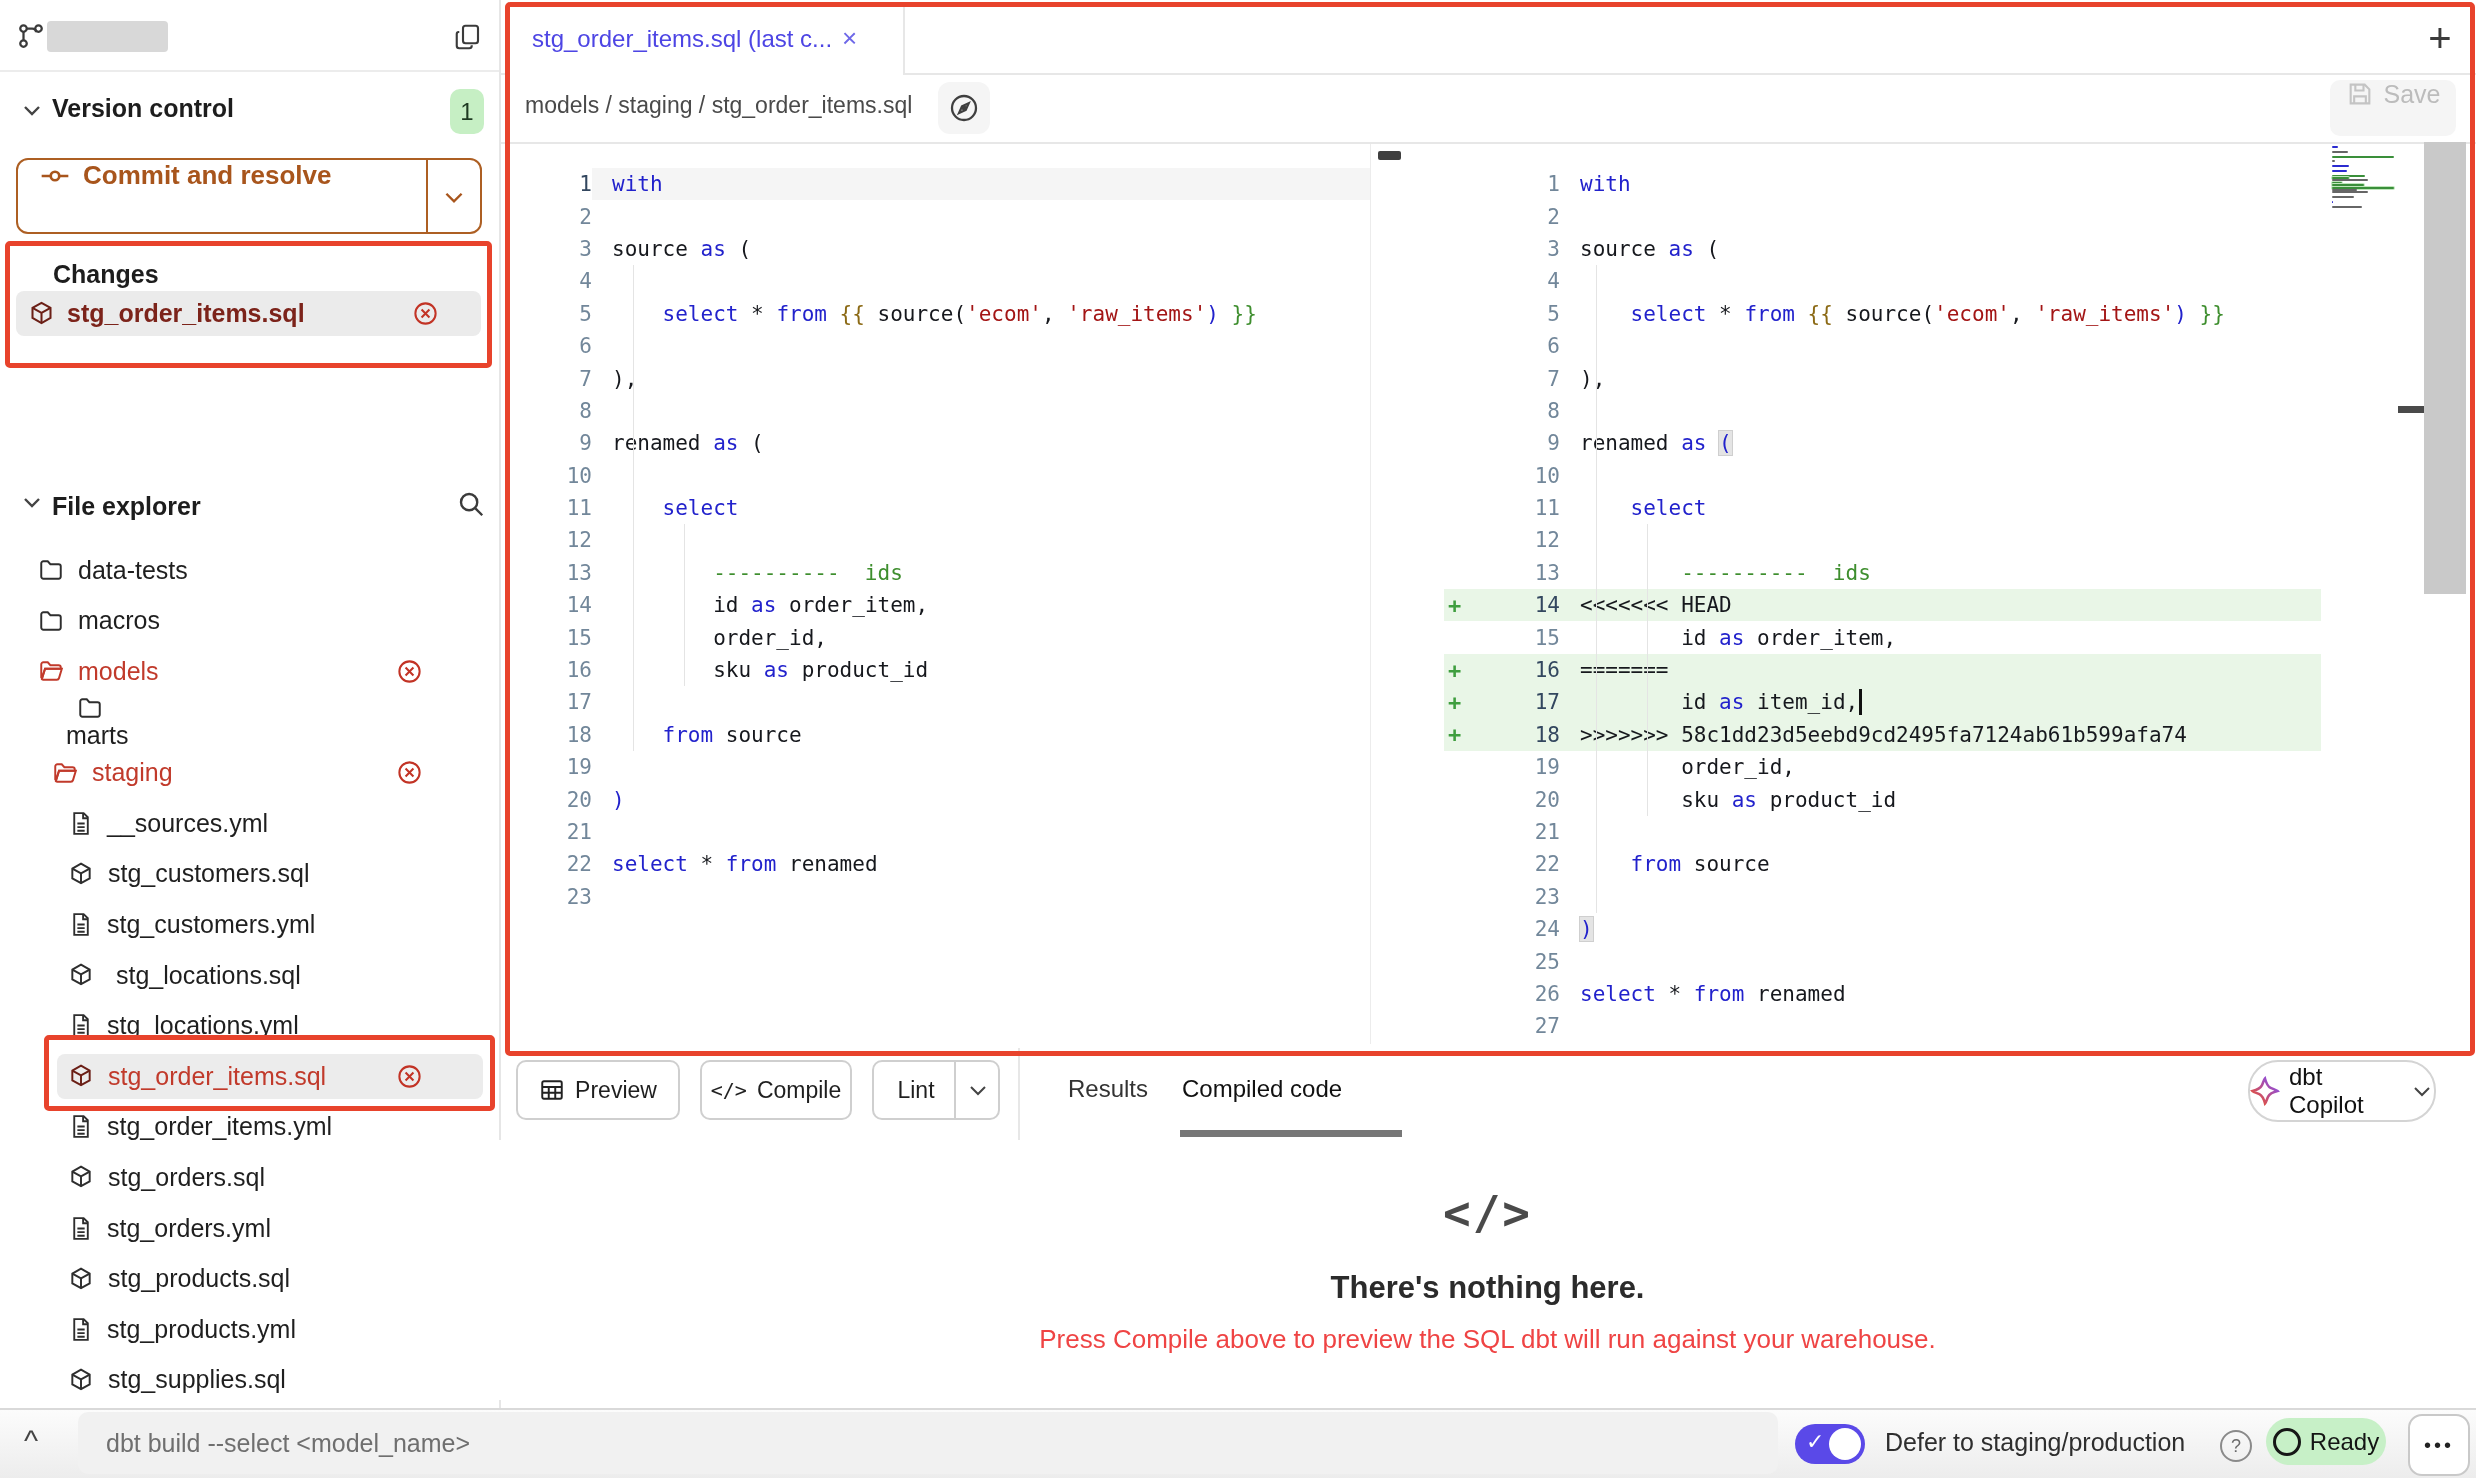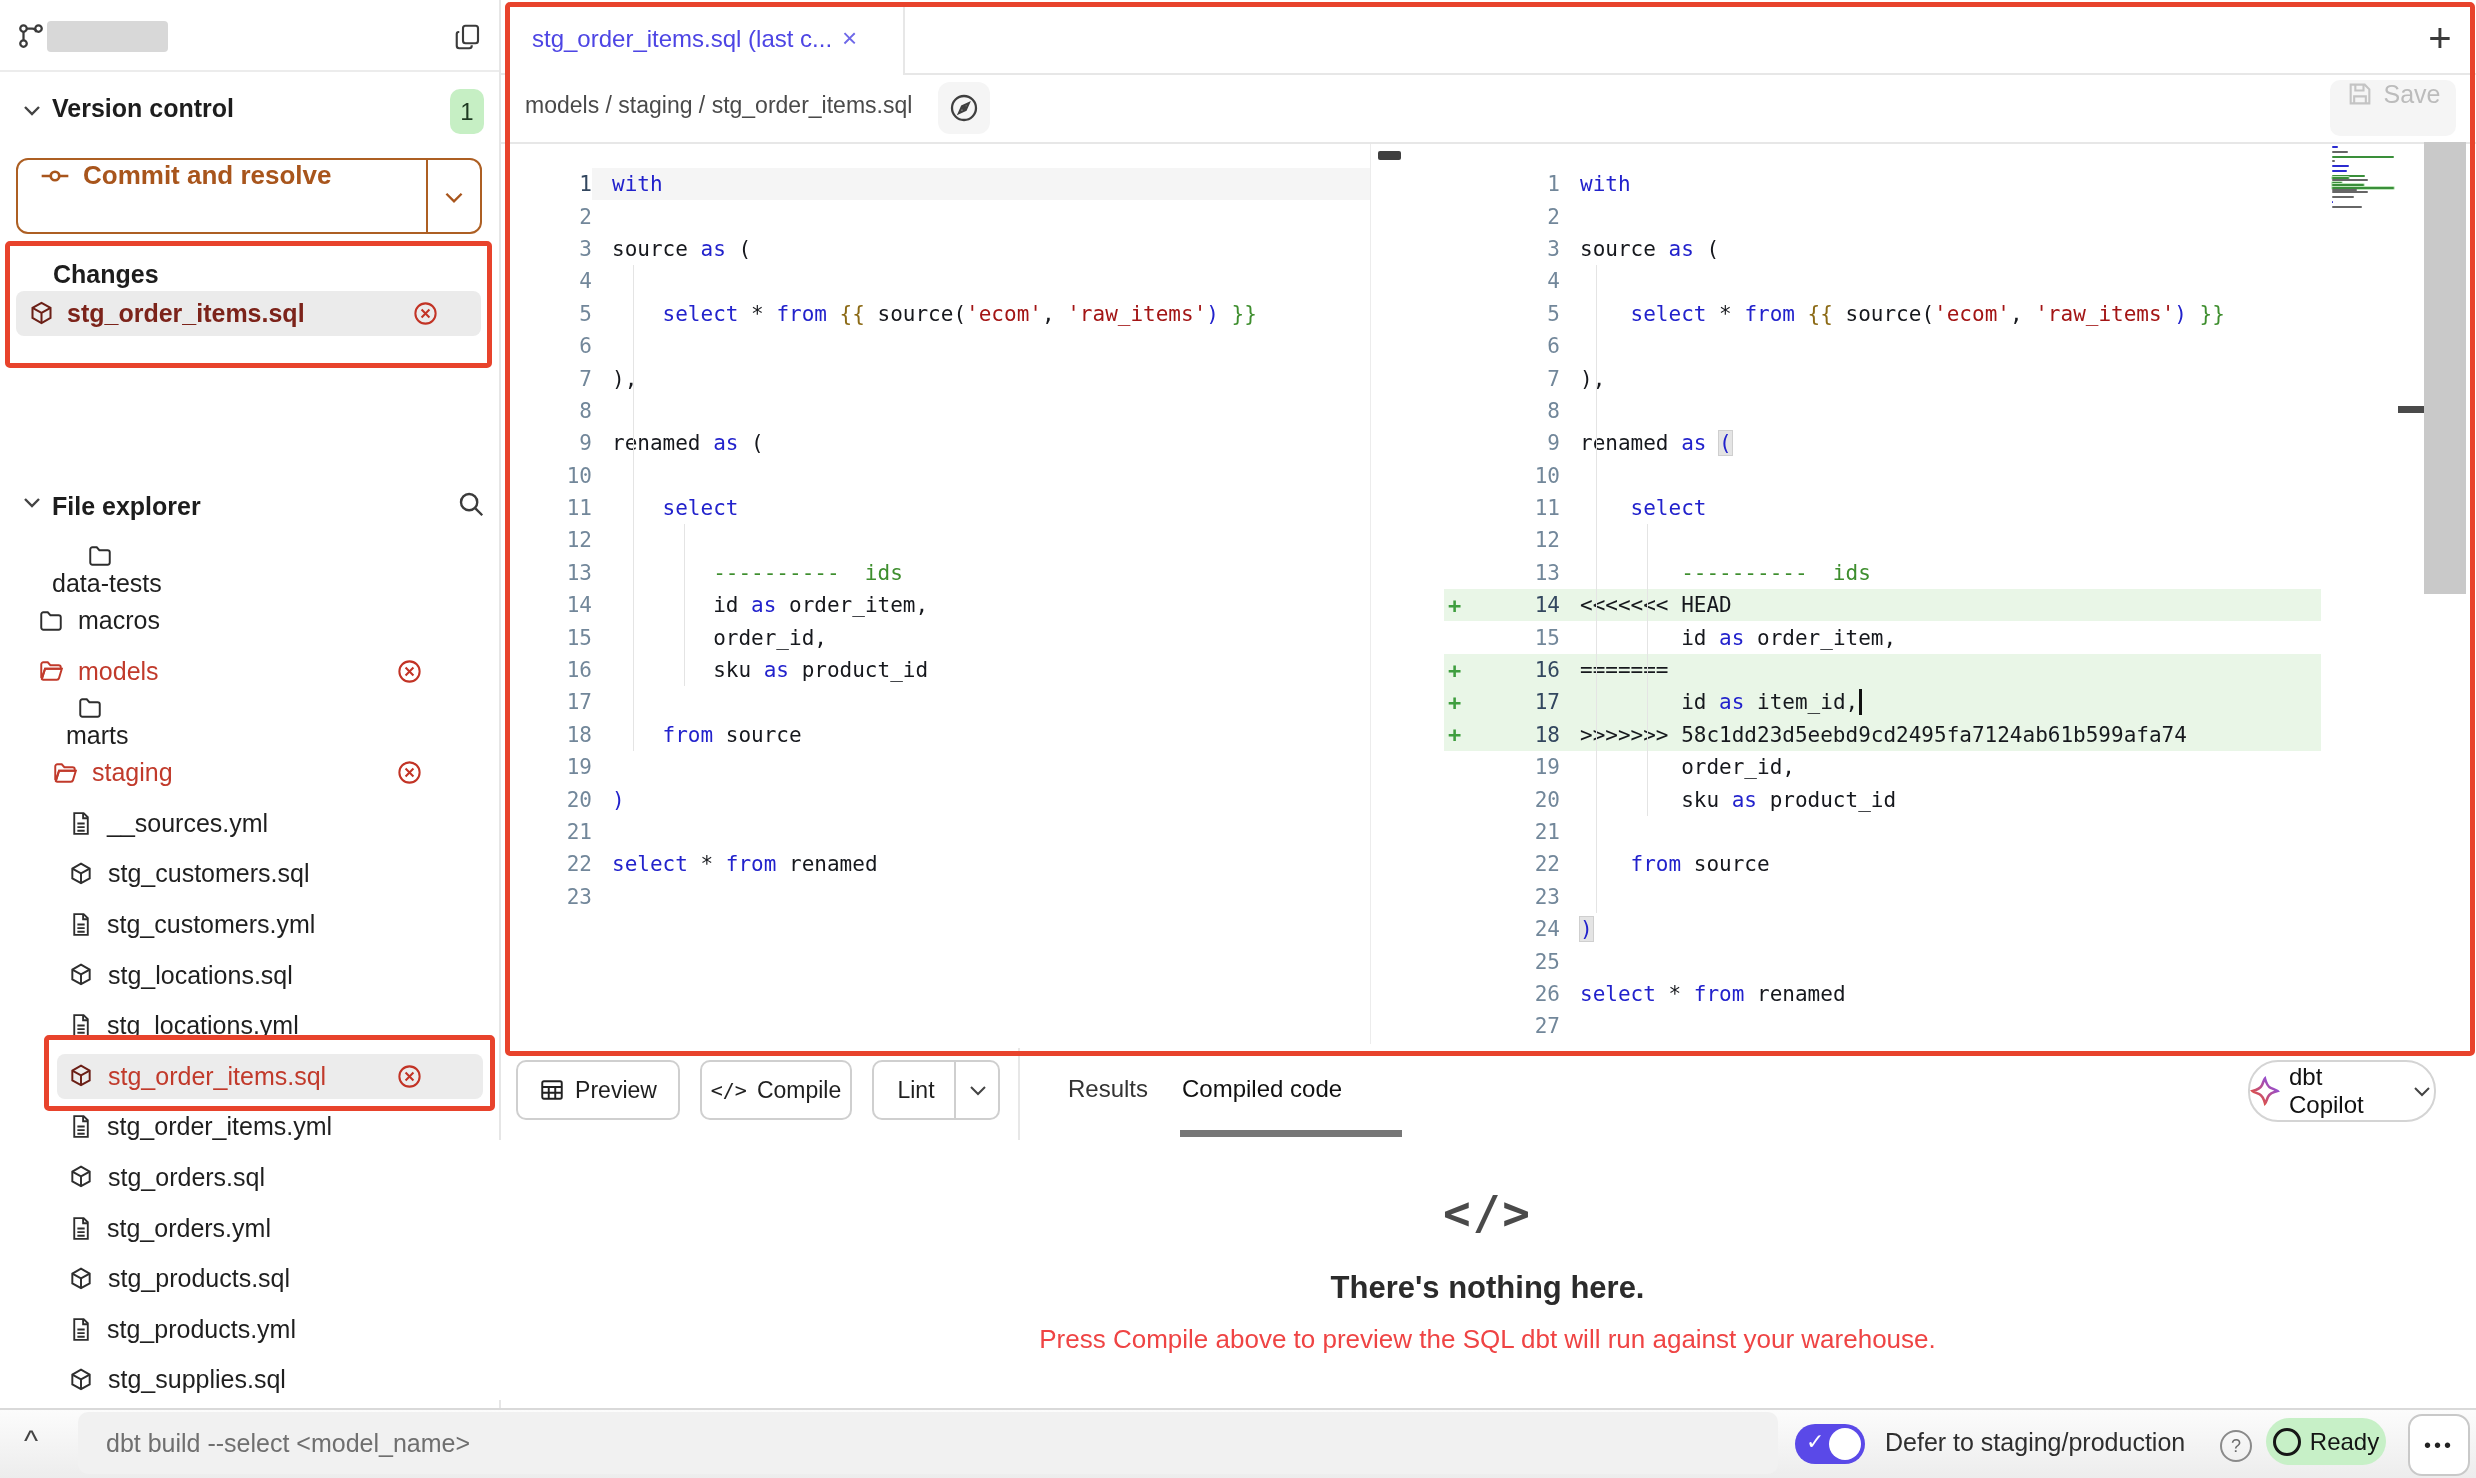--- a/index.html
+++ b/index.html
@@ -199,21 +199,21 @@
     </span>
     <div id="fe-hdr" class="abs hdr">File explorer</div>
     <span class="abs" style="left:456px;top:489px;">
       <svg width="30" height="30" viewBox="0 0 24 24" fill="none" stroke="#3b3b3b" stroke-width="1.9">
         <circle cx="10.5" cy="10.5" r="6.5"></circle>
           <path d="M15.5 15.5L21 21"></path>
       </svg>
     </span>
     <div id="fe-rows" class="abs">
         <div class="fe-row">
-          <span class="rel" style="margin-left:38px;flex-direction:column;">
+          <span class="rel" style="margin-left:38px;">
             <span>
               <svg width="26" height="26" viewBox="0 0 24 24" fill="none" stroke="#2e2e2e" stroke-width="1.8">
                 <path d="M3 6a2 2 0 0 1 2-2h4l2.4 2.6H19a2 2 0 0 1 2 2V18a2 2 0 0 1-2 2H5a2 2 0 0 1-2-2z"></path>
               </svg>
             </span>
             <span class="nm ">data-tests</span>
           </span>
         </div>
         <div class="fe-row">
           <span class="rel" style="margin-left:38px;">
@@ -296,21 +296,21 @@
             <span>
               <svg width="25" height="25" viewBox="0 0 24 24" fill="none" stroke="#2e2e2e" stroke-width="1.8">
                 <path d="M6 2h9l4 4v16H6z"></path>
                 <path d="M14.5 2.5V7H19M9 12h7M9 15.5h7M9 19h7"></path>
               </svg>
             </span>
             <span class="nm ">stg_customers.yml</span>
           </span>
         </div>
         <div class="fe-row">
-          <span class="rel" style="margin-left:68px;">
+          <span class="rel" style="margin-left:68px;gap:8px;">
             <span>
               <svg width="26" height="26" viewBox="0 0 24 24" fill="none" stroke="#2e2e2e" stroke-width="1.8">
                 <path d="M12 2.5l8 4.5v9l-8 4.5-8-4.5v-9z"></path>
                 <path d="M4 7l8 4.5L20 7M12 11.5V20.5"></path>
               </svg>
             </span>
             <span class="nm ">stg_locations.sql</span>
           </span>
         </div>
         <div class="fe-row">

